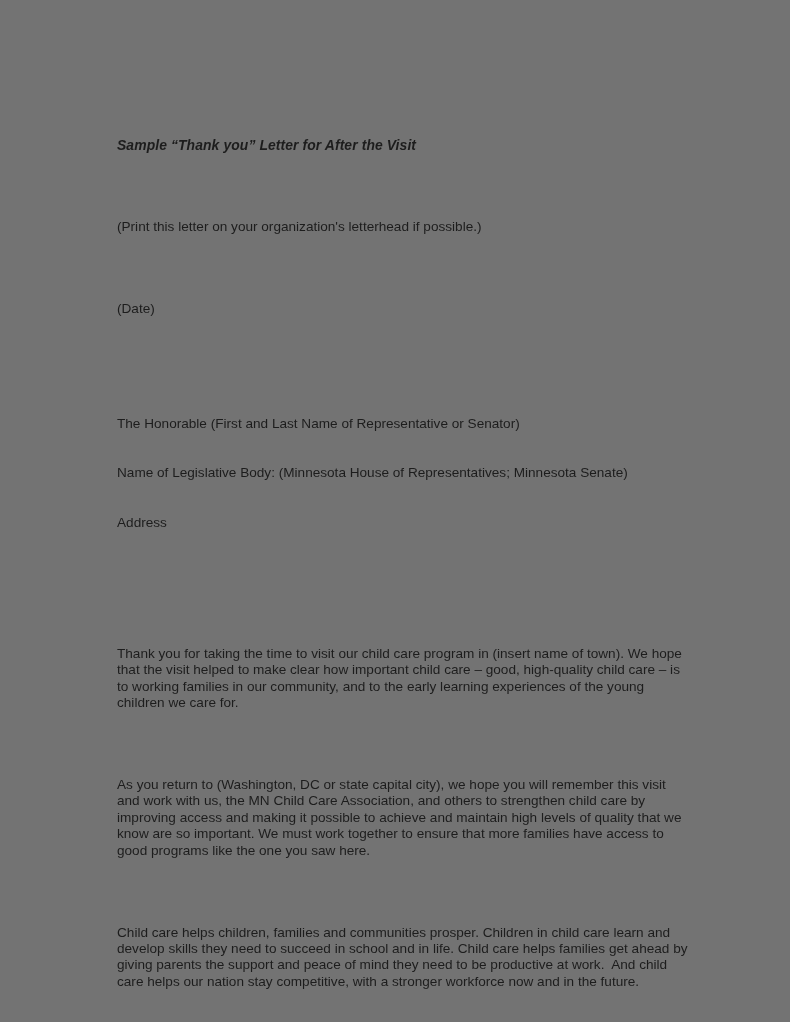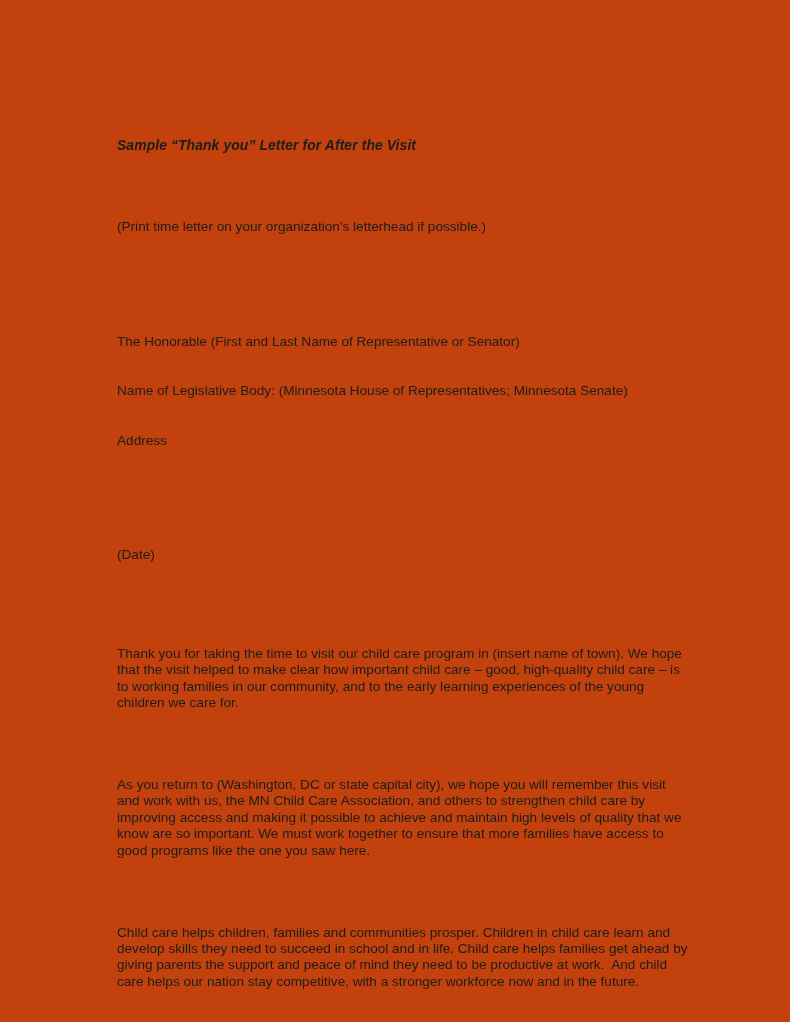--- a/index.html
+++ b/index.html
@@ -13,21 +13,21 @@
     overflow: hidden;
     font-family: "Liberation Sans", "DejaVu Sans", sans-serif;
     color: #1d1d1d;
     position: relative;
   }
   .page {
     box-sizing: border-box;
     width: 790px;
     height: 1022px;
     padding: 88px 95px 40px 117px;
-    background: #c2410c;
+    background: #737373;
   }
   .letter {
     width: 574px;
     font-size: 13.6px;
     line-height: 16.4px;
     white-space: pre-wrap;
   }
   .block {
     margin: 0 0 16.4px 0;
   }
@@ -42,29 +42,29 @@
   }
 </style>
 </head>
 <body>
 
 <div class="page">
   <div class="letter">
 
     <p class="block title">Sample “Thank you” Letter for After the Visit</p>
 
-    <p class="block">(Print time letter on your organization's letterhead if possible.)</p>
+    <p class="block">(Print this letter on your organization's letterhead if possible.)</p>
+
+    <p class="block">(Date)</p>
 
     <p class="block">
       <span class="recipient-line">The Honorable (First and Last Name of Representative or Senator)</span>
       <span class="recipient-line">Name of Legislative Body: (Minnesota House of Representatives; Minnesota Senate)</span>
       <span class="recipient-line">Address</span>
     </p>
-
-    <p class="block">(Date)</p>
 
 
     <p class="block">Thank you for taking the time to visit our child care program in (insert name of town). We hope that the visit helped to make clear how important child care – good, high-quality child care – is to working families in our community, and to the early learning experiences of the young children we care for.</p>
 
     <p class="block">As you return to (Washington, DC or state capital city), we hope you will remember this visit and work with us, the MN Child Care Association, and others to strengthen child care by improving access and making it possible to achieve and maintain high levels of quality that we know are so important. We must work together to ensure that more families have access to good programs like the one you saw here.</p>
 
     <p class="block">Child care helps children, families and communities prosper. Children in child care learn and develop skills they need to succeed in school and in life. Child care helps families get ahead by giving parents the support and peace of mind they need to be productive at work.  And child care helps our nation stay competitive, with a stronger workforce now and in the future.</p>
 
     
 

